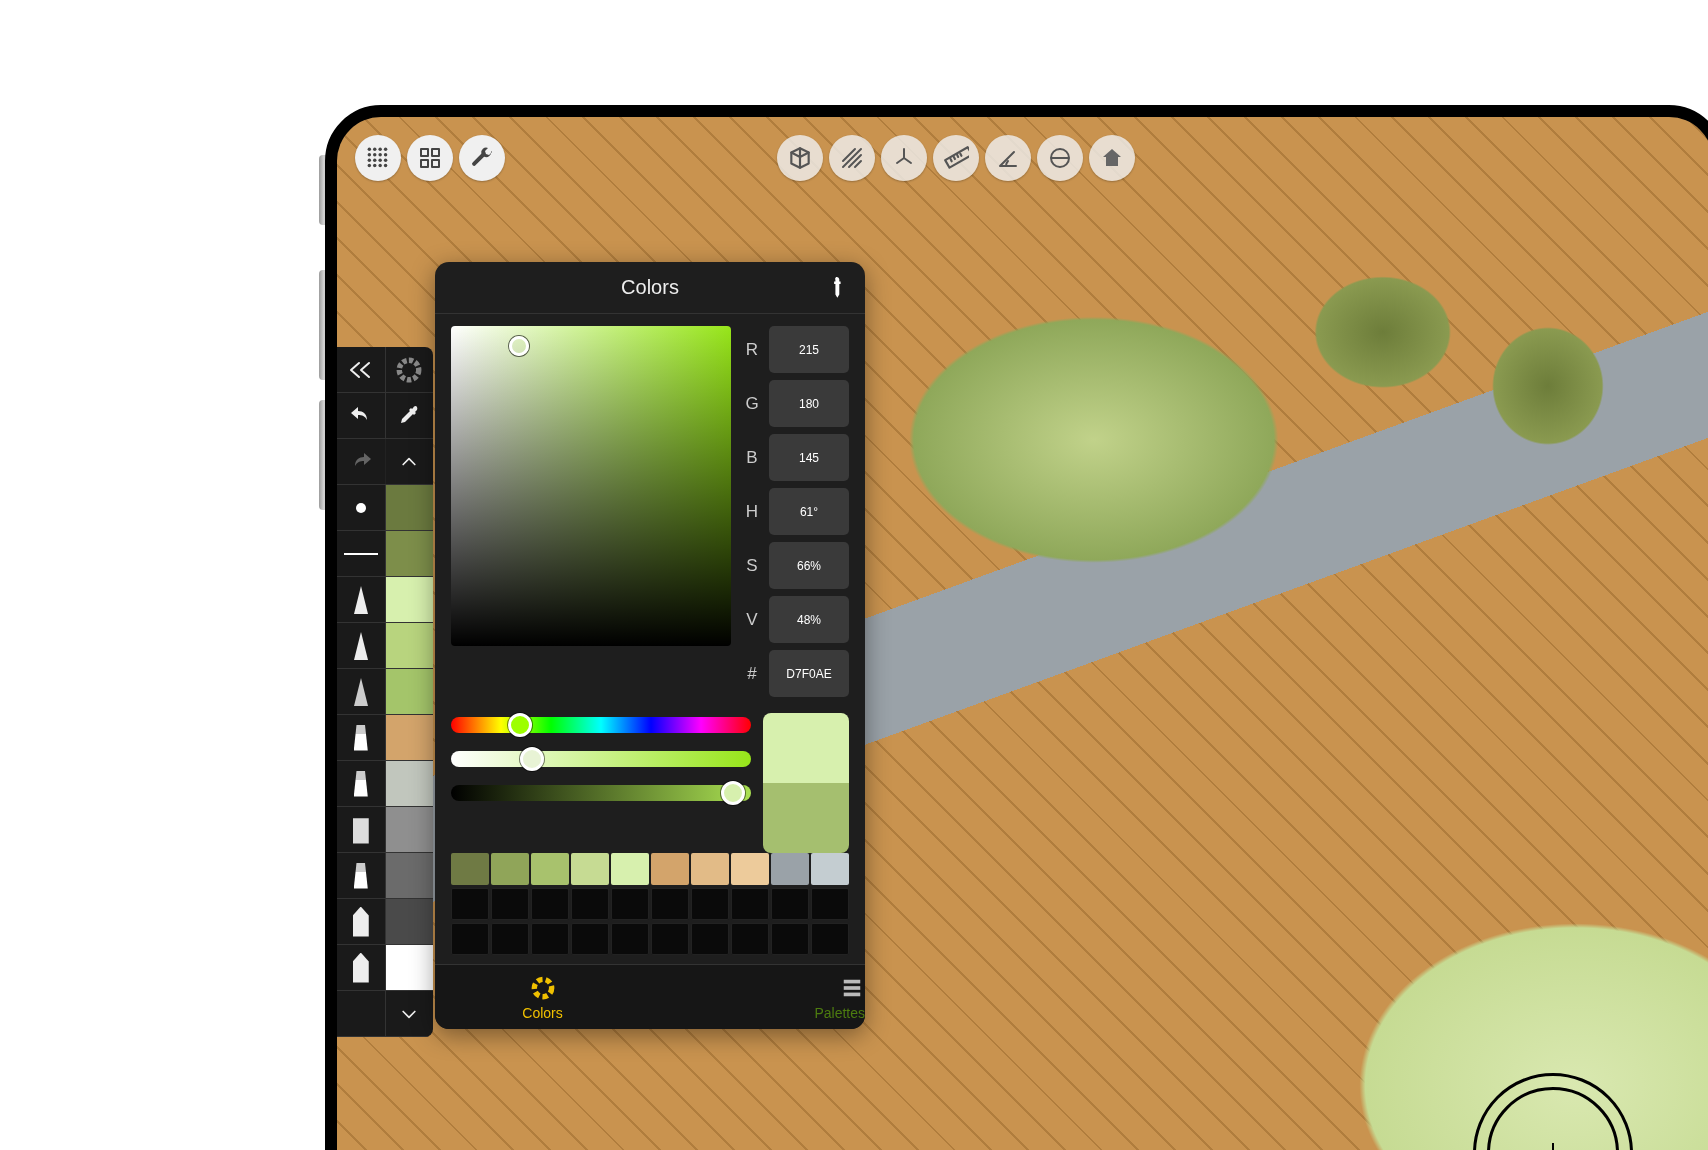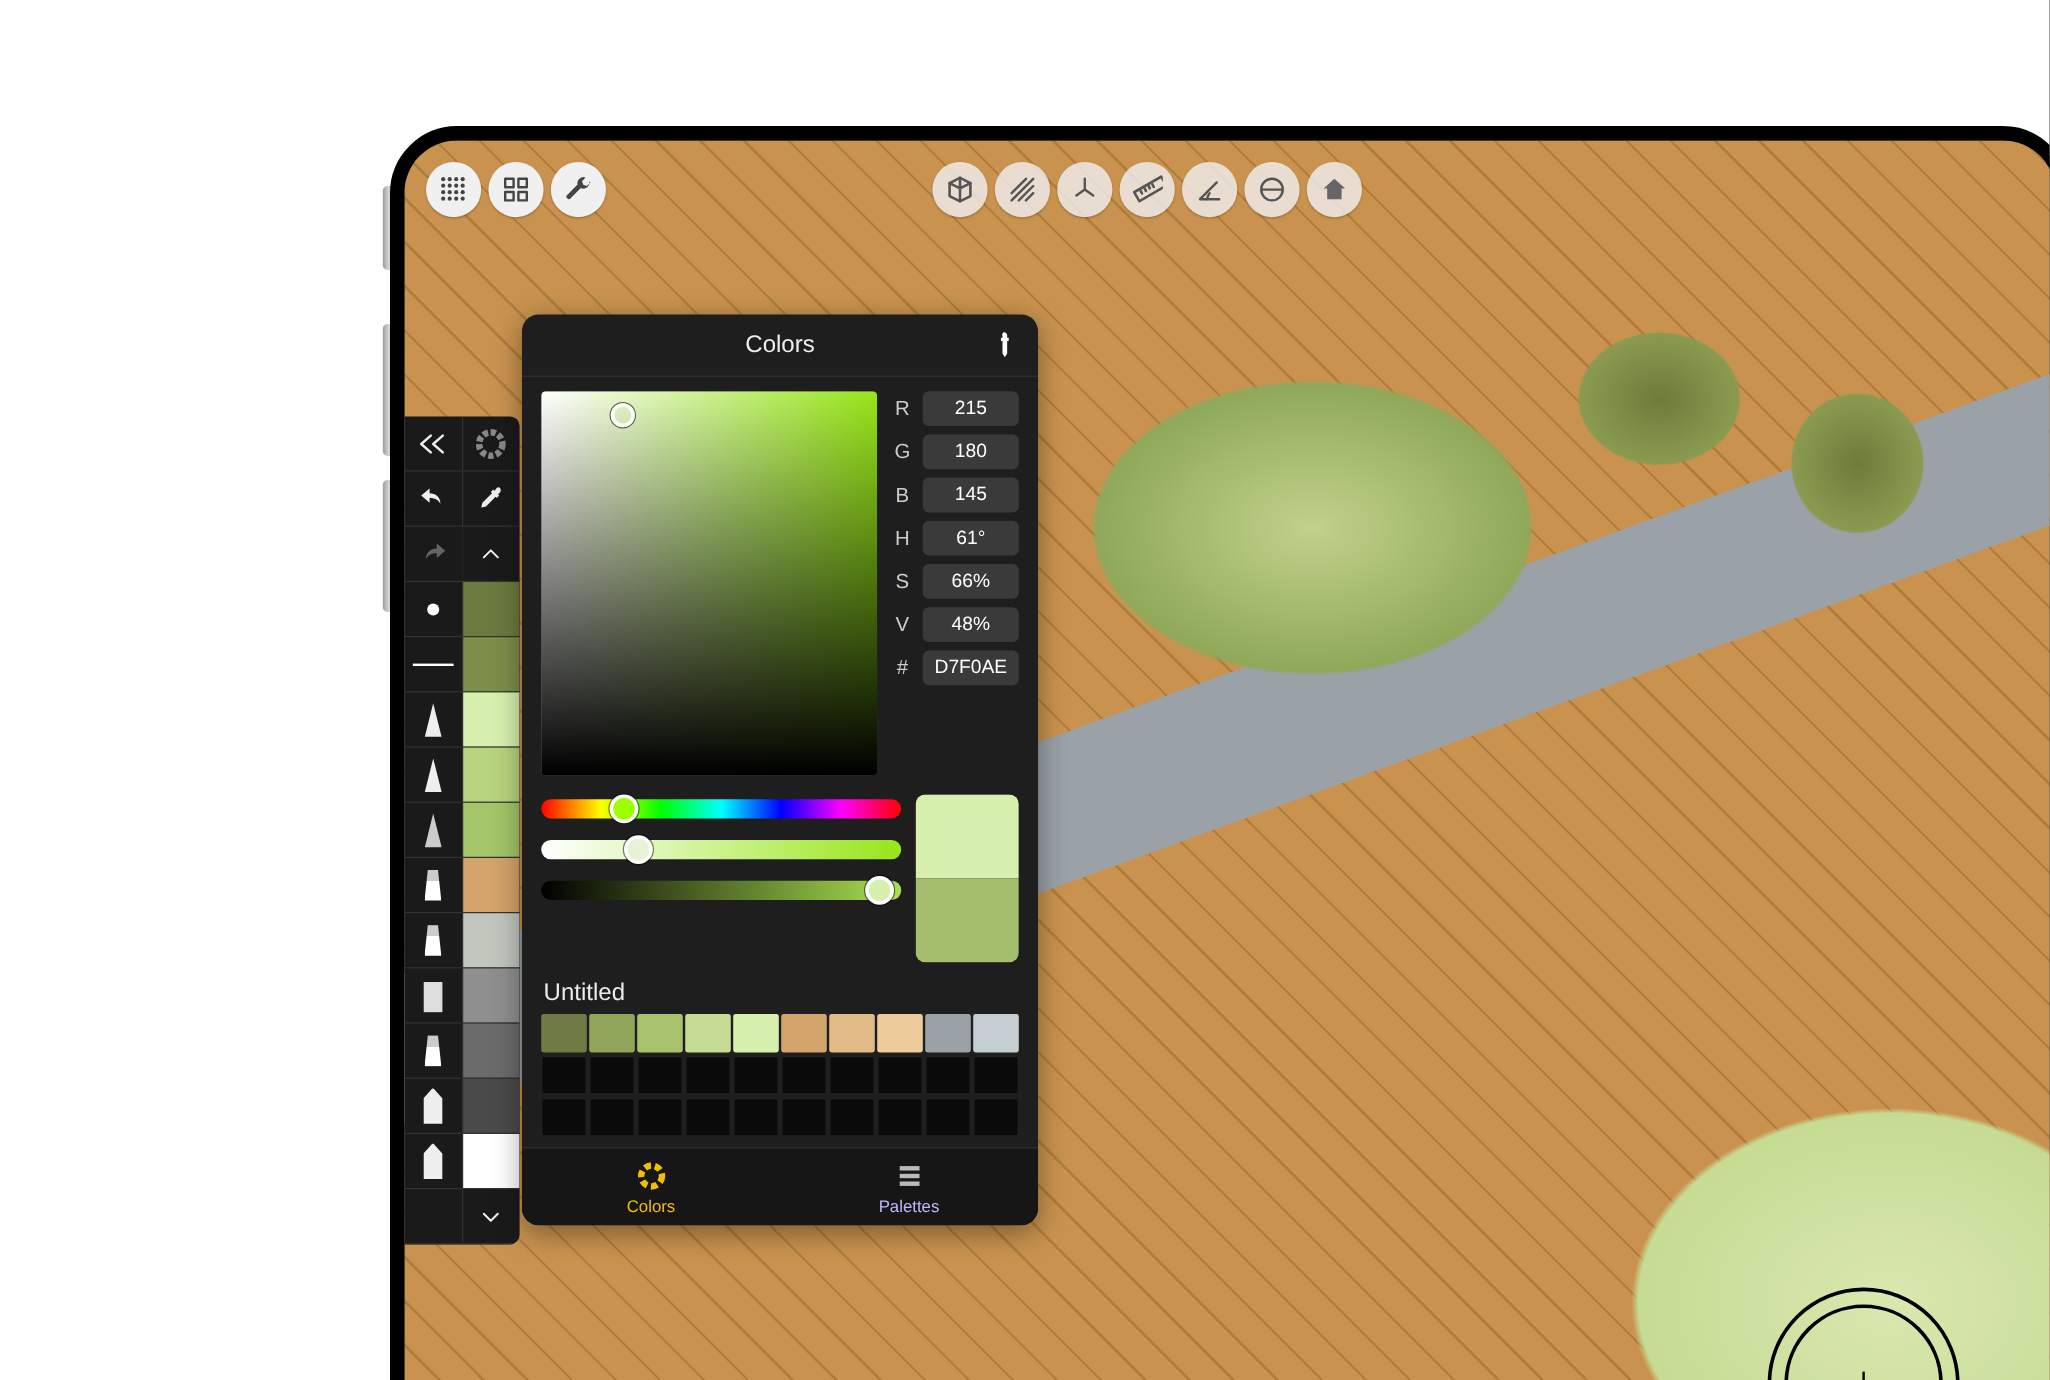--- a/index.html
+++ b/index.html
@@ -169,22 +169,22 @@
     width:20px;height:20px;border:3px solid #fff;border-radius:50%;
     box-shadow:0 0 0 1px rgba(0,0,0,.6);
     top:20px; left:68px;
     transform:translate(-50%,-50%);
   }
   .cp-fields { flex:1; display:flex; flex-direction:column; gap:7px; }
   .field-row { display:flex; align-items:center; gap:8px; }
   .field-row label { width:18px; text-align:center; color:#ccc; font-size:17px; }
   .field-row .val {
     flex:1; background:#3a3a3a; border-radius:5px;
-    height:29px; display:flex; align-items:center; justify-content:center;
-    font-size:16px; color:#fff;
+    height:47px; display:flex; align-items:center; justify-content:center;
+    font-size:12px; color:#fff;
   }
 
   .cp-sliders { display:flex; gap:12px; margin-top:16px; align-items:flex-start; }
   .sliders-col { flex:1; display:flex; flex-direction:column; gap:18px; padding-top:4px; }
   .slider-track {
     position:relative;
     height:16px; border-radius:8px;
   }
   .slider-hue { background:linear-gradient(90deg,#f00,#ff0,#0f0,#0ff,#00f,#f0f,#f00); }
   .slider-sat { background:linear-gradient(90deg,#fff, hsl(83,80%,50%)); }
@@ -202,21 +202,21 @@
   }
   .preview .half { flex:1; }
 
   .palette-title { margin:14px 2px 6px; font-size:20px; color:#eaeaea; }
   .swatch-row { display:flex; gap:2px; margin-bottom:3px; }
   .swatch-row .sw { flex:1; height:32px; border-radius:2px; background:#0a0a0a; border:1px solid #222; }
 
   .cp-tabs { display:flex; border-top:1px solid #333; background:#161616; }
   .cp-tab { flex:1; display:flex; flex-direction:column; align-items:center; padding:10px 0 8px; gap:4px; font-size:14px; }
   .cp-tab.active { color:#f0c000; }
-  .cp-tab.inactive { color:#c4b5fd; }
+  .cp-tab.inactive { color:#4d7c0f;align-items:flex-end; }
   .tab-icon { width:26px;height:26px;display:flex;align-items:center;justify-content:center; }
 
   
   svg { display:block; }
   .stroke { fill:none; stroke:currentColor; stroke-width:2; stroke-linecap:round; stroke-linejoin:round; }
 </style>
 </head>
 <body>
 
 <div class="side-button b1"></div>
@@ -502,21 +502,20 @@
           <div class="slider-track slider-val">
             <div class="slider-thumb" style="left:94%;background:#d7f0ae"></div>
           </div>
         </div>
         <div class="preview">
           <div class="half" style="background:#d7f0ae"></div>
           <div class="half" style="background:#a5bf6f"></div>
         </div>
       </div>
 
-      <div class="palette-title">Untitled</div>
       <div class="swatch-row" id="palette-row">
           <div class="sw" style="background: rgb(111, 122, 68); border: none;"></div>
           <div class="sw" style="background: rgb(144, 165, 89); border: none;"></div>
           <div class="sw" style="background: rgb(168, 194, 109); border: none;"></div>
           <div class="sw" style="background: rgb(198, 219, 147); border: none;"></div>
           <div class="sw" style="background: rgb(215, 240, 174); border: none;"></div>
           <div class="sw" style="background: rgb(211, 164, 107); border: none;"></div>
           <div class="sw" style="background: rgb(226, 187, 135); border: none;"></div>
           <div class="sw" style="background: rgb(237, 203, 155); border: none;"></div>
           <div class="sw" style="background: rgb(154, 162, 168); border: none;"></div>

